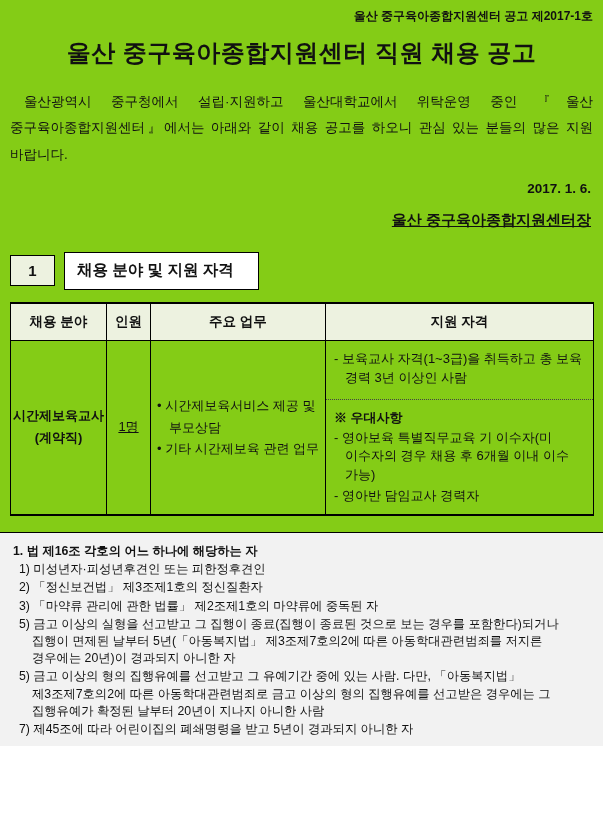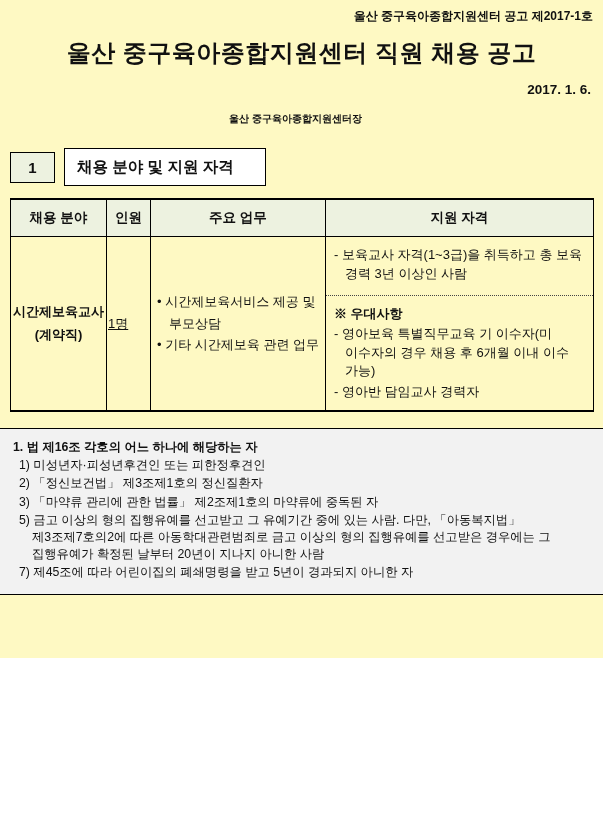--- a/index.html
+++ b/index.html
@@ -9,22 +9,22 @@
   }
   * { box-sizing: border-box; }
   html, body { margin: 0; padding: 0; }
   body {
     font-family: "Liberation Sans", sans-serif;
     color: var(--ink);
     background: #ffffff;
   }
   .page {
     width: 603px;
-    height: 658px;
-    background: #fef9c3;
+    height: 746px;
+    background: #84cc16;
     overflow: hidden;
     position: relative;
     word-break: keep-all;
   }
   .notice-no {
     padding-top: 8px;
     margin-right: 10px;
     text-align: right;
     font-size: 12px;
     font-weight: bold;
@@ -44,23 +44,24 @@
     text-indent: 14px;
   }
   .date-line {
     margin: 13px 12px 8px 0;
     text-align: right;
     font-size: 13.5px;
     font-weight: bold;
   }
   .signer-line {
     margin: 15px 12px 0 0;
-    text-align: center;
-    font-size: 10px;
-    font-weight: bold;
+    text-align: right;
+    font-size: 15px;
+    font-weight: bold;
+    text-decoration: underline;
   }
   .section-head {
     margin: 22px 0 0 10px;
     display: flex;
     align-items: center;
     gap: 9px;
     height: 38px;
   }
   .num-box {
     width: 45px;
@@ -72,21 +73,21 @@
     justify-content: center;
     font-size: 15px;
     font-weight: bold;
   }
   .title-box {
     height: 38px;
     border: 1.6px solid #000;
     background: #fff;
     display: flex;
     align-items: center;
-    padding: 0 31px 0 12px;
+    padding: 0 24px 0 12px;
     font-size: 15.5px;
     font-weight: bold;
   }
   table.recruit {
     margin: 12px 10px 0 10px;
     width: 583px;
     border-collapse: collapse;
     table-layout: fixed;
   }
   table.recruit th {
@@ -103,21 +104,21 @@
     border-bottom: 2.2px solid #000;
     font-size: 13px;
     vertical-align: middle;
   }
   td.cell-field {
     text-align: center;
     font-weight: bold;
     font-size: 13.5px;
     line-height: 1.7;
   }
-  td.cell-count { text-align: left; text-decoration: underline; }
+  td.cell-count { text-align: center; text-decoration: underline; }
   td.cell-duties { padding: 10px 6px; }
   .duty-line {
     line-height: 1.65;
     padding-left: 12px;
     text-indent: -12px;
   }
   td.cell-qual {
     vertical-align: top;
     padding: 9px 8px 8px 8px;
   }
@@ -165,20 +166,21 @@
 </style>
 </head>
 <body>
 
 <div class="page">
 
   <div class="notice-no">울산 중구육아종합지원센터 공고 제2017-1호</div>
 
   <div class="doc-title">울산 중구육아종합지원센터 직원 채용 공고</div>
 
+  <div class="intro">울산광역시 중구청에서 설립·지원하고 울산대학교에서 위탁운영 중인 『울산 중구육아종합지원센터』에서는 아래와 같이 채용 공고를 하오니 관심 있는 분들의 많은 지원 바랍니다.</div>
 
   <div class="date-line">2017. 1. 6.</div>
 
   <div class="signer-line">울산 중구육아종합지원센터장</div>
 
   <div class="section-head">
     <div class="num-box">1</div>
     <div class="title-box">채용 분야 및 지원 자격</div>
   </div>
 
@@ -218,18 +220,19 @@
       </tr>
     </tbody>
   </table>
 
 
   <div class="disq-box">
     <div class="disq-main">1. 법 제16조 각호의 어느 하나에 해당하는 자</div>
     <div class="disq-sub">1) 미성년자·피성년후견인 또는 피한정후견인</div>
     <div class="disq-sub">2) 「정신보건법」 제3조제1호의 정신질환자</div>
     <div class="disq-sub">3) 「마약류 관리에 관한 법률」 제2조제1호의 마약류에 중독된 자</div>
+    <div class="disq-sub">5) 금고 이상의 실형을 선고받고 그 집행이 종료(집행이 종료된 것으로 보는 경우를 포함한다)되거나 집행이 면제된 날부터 5년(「아동복지법」 제3조제7호의2에 따른 아동학대관련범죄를 저지른 경우에는 20년)이 경과되지 아니한 자</div>
     <div class="disq-sub">5) 금고 이상의 형의 집행유예를 선고받고 그 유예기간 중에 있는 사람. 다만, 「아동복지법」 제3조제7호의2에 따른 아동학대관련범죄로 금고 이상의 형의 집행유예를 선고받은 경우에는 그 집행유예가 확정된 날부터 20년이 지나지 아니한 사람</div>
     <div class="disq-sub">7) 제45조에 따라 어린이집의 폐쇄명령을 받고 5년이 경과되지 아니한 자</div>
 
   </div>
 
 </div>
 
 </body></html>

